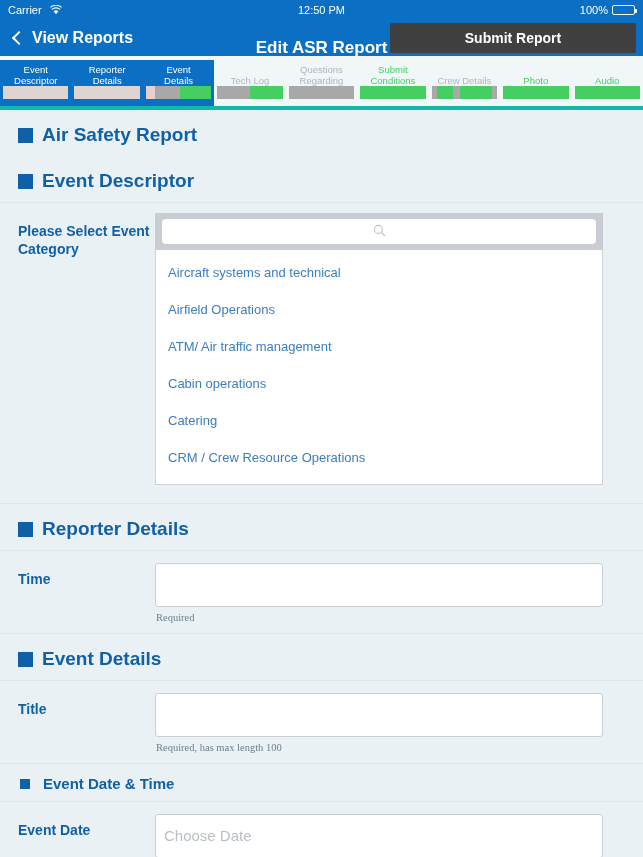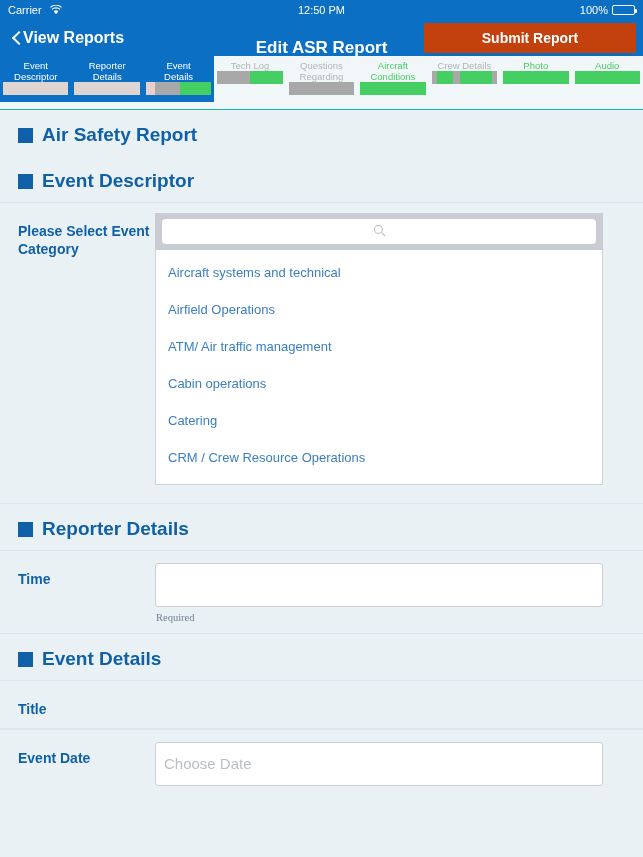--- a/index.html
+++ b/index.html
@@ -62,21 +62,21 @@
     height: 36px;
     background: #0b6fc4;
     display: flex;
     align-items: center;
     position: relative;
     padding: 0 4px;
   }
   .nav-back {
     display: flex;
     align-items: center;
-    gap: 2px;
+    gap: 11px;
     color: #ffffff;
     font-size: 16px;
     font-weight: bold;
     padding-left: 8px;
     cursor: pointer;
   }
   .chev {
     width: 9px; height: 15px;
     position: relative;
     display: inline-block;
@@ -95,41 +95,41 @@
     left: 0; right: 0;
     text-align: center;
     color: #ffffff;
     font-size: 17px;
     font-weight: bold;
     pointer-events: none;
     margin-top: 20px;
   }
   .submit-btn {
     margin-left: auto;
-    background: #c2410c;
+    background: #404040;
     color: #ffffff;
     font-size: 14px;
     font-weight: bold;
-    width: 212px;
+    width: 246px;
     height: 30px;
     border: none;
     border-radius: 2px;
     cursor: pointer;
     font-family: "Liberation Sans", sans-serif;
     z-index: 2;
     margin-right: 3px;
   }
 
   
   .tab-bar {
     height: 54px;
     background: #f1f6f8;
     display: flex;
-    align-items: flex-start;
-    border-bottom: 1px solid #14b8a6;
+    align-items: flex-end;
+    border-bottom: 4px solid #14b8a6;
   }
   .tab {
     flex: 1 1 0;
     display: flex;
     flex-direction: column;
     align-items: center;
     justify-content: flex-start;
     padding: 4px 3px 7px 3px;
     cursor: pointer;
     position: relative;
@@ -338,21 +338,21 @@
       </div>
     </div>
     <div class="tab">
       <div class="tab-label gray">Questions
 Regarding</div>
       <div class="progress">
         <div class="seg" style="background: rgb(168, 168, 168); flex: 1 1 0px;"></div>
       </div>
     </div>
     <div class="tab">
-      <div class="tab-label green">Aircraft
+      <div class="tab-label green">Submit
 Conditions</div>
       <div class="progress">
         <div class="seg" style="background: rgb(69, 206, 98); flex: 1 1 0px;"></div>
       </div>
     </div>
     <div class="tab">
       <div class="tab-label gray">Crew Details</div>
       <div class="progress">
         <div class="seg" style="background: rgb(168, 168, 168); flex: 0.08 1 0px;"></div>
         <div class="seg" style="background: rgb(69, 206, 98); flex: 0.25 1 0px;"></div>
@@ -437,24 +437,32 @@
 
   <div class="section-head">
     <span class="bullet"></span>
     <span class="section-title">Event Details</span>
   </div>
 
   <div class="divider"></div>
 
   <div class="field-row">
     <div class="field-label">Title</div>
-  </div>
-
-  <div class="divider"></div>
-
+    <div class="field-body">
+      <input class="text-input" type="text" placeholder="" style="">
+      <div class="helper">Required, has max length 100</div>
+    </div>
+  </div>
+
+  <div class="divider"></div>
+
+  <div class="section-head sub-head">
+    <span class="bullet sm"></span>
+    <span class="section-title sm">Event Date &amp; Time</span>
+  </div>
 
   <div class="divider"></div>
 
   <div class="field-row">
     <div class="field-label">Event Date</div>
     <div class="field-body">
       <input class="text-input" type="text" placeholder="Choose Date" style="">
     </div>
   </div>
 

